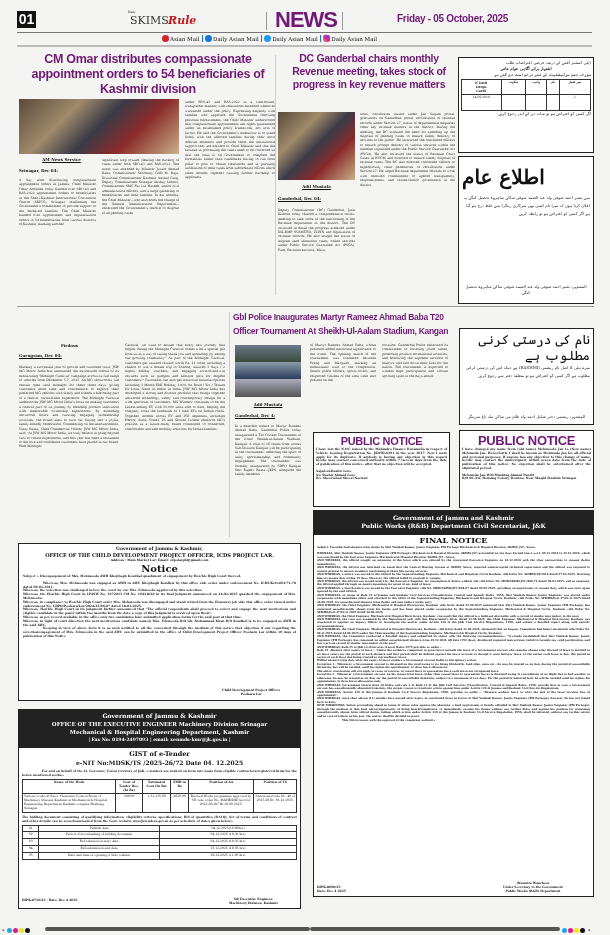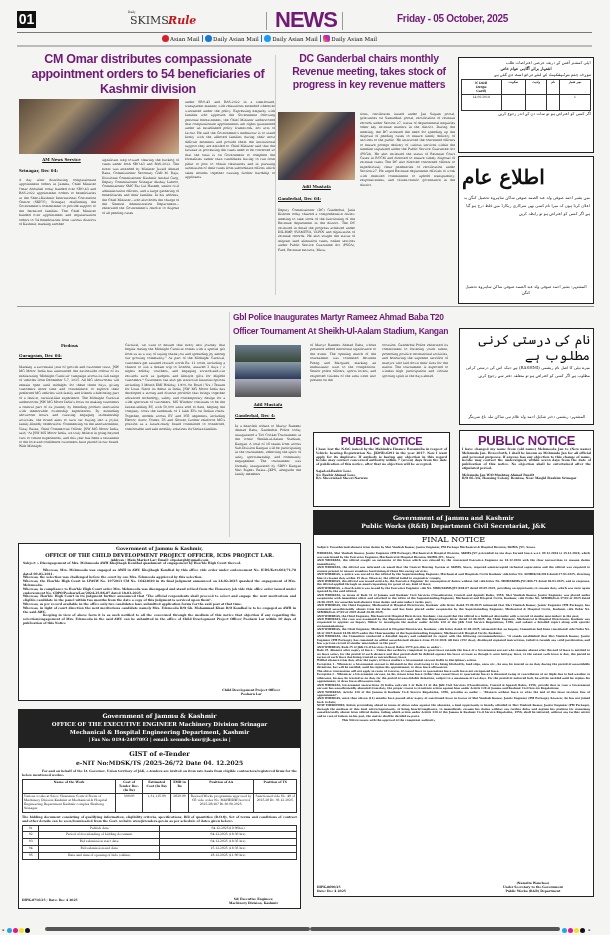--- a/index.html
+++ b/index.html
@@ -138,20 +138,21 @@
   <div class="txt" style="font-weight:bold;margin-top:3px;font-size:3px;line-height:3.6px;text-align:left">
     <div>Mehmuda Jan W/O Mushtaq Ahmad Pandit</div>
       <div>R/O 66-3/A, Housing Colony, Bemina, Near Masjid Ibrahim Srinagar</div>
   </div>
 </div>
 
 <div class="abs box" style="left:18px;top:543px;width:283px;height:158px;border-width:1.5px;padding:2px 4px;text-align:center">
   <div style="font-weight:bold;font-size:4.5px;line-height:6px">Government of Jammu &amp; Kashmir,</div>
   <div style="font-weight:bold;font-size:5px;line-height:6px">OFFICE OF THE CHILD DEVELOPMENT PROJECT OFFICER, ICDS PROJECT LAR.</div>
   <div style="font-weight:bold;font-size:3px;line-height:4px">Address : Main Market Lar; Email: cdpolarghl@gmail.com</div>
+  <div style="font-weight:bold;font-size:10px;line-height:13px">Notice</div>
   <div class="txt" style="font-weight:bold;font-size:3px;line-height:3.8px;text-align:left;margin-bottom:3px">Subject :- Disengagement of Mrs. Mehmooda AWH Khojibagh Kondbal quashment of engagement by Hon'ble High Court thereof.</div>
   <div class="txt" style="font-weight:bold;font-size:3px;line-height:3.8px">
     <div style="text-indent:20px">Whereas, Mrs. Mehmooda was engaged as AWH in AWC Khojibagh Kondbal by this office vide order under endorsement No. ICDS/Kett-601/71-78 dated 09-01-2011.</div>
     <div>Whereas, the selection was challenged before the court by one Mrs. Fehmeeda aggrieved by this selection.</div>
     <div>Whereas, the Hon'ble High Court in LPASW No. 1972013 CM No. 16422020 in its final judgment announced on 24-02-2025 quashed the engagement of Mrs. Mehmooda.</div>
     <div>Whereas, in compliance to Hon'ble High Court order Mrs. Mehmooda was disengaged and stand relived from the Honorary job vide this office order issued under endorsement No. CDPO/Pooharn/Lar/2024-25/86-87 dated 18-03-2025.</div>
     <div>Whereas, Hon'ble High Court in its judgment further announced that "The official respondents shall proceed to select and engage the next meritorious and eligible candidate in the panel within two months from the date a copy of this judgment is serviced upon them".</div>
     <div>Whereas, as per record available in the office only two candidates have submitted application forms for the said post at that time.</div>
     <div>Whereas, in light of court direction the next meritorious candidate namely Mrs. Fehmeeda D/O Gh. Mohammad Khan R/O Kondbal is to be engaged as AWH in the said AWC.</div>
     <div style="text-indent:20px">Keeping in view of above facts it is as such notified to all the concerned through the medium of this notice that objection if any regarding the selection/engagement of Mrs. Fehmeeda in the said AWC can be submitted in the office of Child Development Project Officer Pooharn Lar within 10 days of publication of this Notice</div>
@@ -227,21 +228,21 @@
     <div>Sd/ Executive Engineer,</div>
       <div>Machinery Division, Kashmir</div>
   </div>
 </div>
 
 <div class="abs box" style="left:313px;top:510px;width:281px;height:387px;border-width:1.5px">
   <div class="blackbar" style="padding:3px 0;height:24px">
     <div style="font-size:6px;line-height:8px">Government of Jammu and Kashmir</div>
     <div style="font-size:6px;line-height:8px">Public Works (R&amp;B) Department Civil Secretariat, J&amp;K</div>
   </div>
-  <div style="text-align:center;font-weight:normal;font-size:8px;line-height:10px">FINAL NOTICE</div>
+  <div style="text-align:center;font-weight:bold;font-size:8px;line-height:10px">FINAL NOTICE</div>
   <div class="txt" style="font-weight:bold;font-size:2.6px;line-height:3.4px;padding:1px 3px 3px">Subject: Unauthorized absence from duties by Shri Vimlesh Kumar, Junior Engineer, PM Package Mechanical &amp; Hospital Division, SKIMS, JVC, Soura.</div>
   <div class="txt" style="font-weight:bold;font-size:2.6px;line-height:3.45px;padding:0 3px;height:320px;overflow:hidden">
     <div>WHEREAS, Shri Vimlesh Kumar, Junior Engineer (PM Package), Mechanical &amp; Hospital Division, SKIMS-JVC proceeded on ten days Earned Leave w.e.f. 09.12.2024 to 19.12.2024, which was sanctioned by the Executive Engineer, Mechanical &amp; Hospital Division, SKIMS-JVC, Soura;</div>
     <div>AND WHEREAS, the official sought an extension of the leave which was refused by the concerned Executive Engineer on 18.12.2024 with the clear instructions to resume duties immediately;</div>
     <div>AND WHEREAS, the official was informed via email that the Central Heating System at SKIMS, Soura, required uninterrupted technical supervision and the official was required to remain present to ensure seamless functioning of these life-saving services;</div>
     <div>AND WHEREAS, a notice was served to the official by the Superintending Engineer, Mechanical and Hospitals Circle Kashmir vide letter No. SEMHK/38/2018 dated 27.01.2025, directing him to resume duty within 15 days. However, the official failed to respond or comply;</div>
     <div>AND WHEREAS, the official was issued notice by the Executive Engineer for resumption of duties without fail vide letter No. MHD/SKIMS-JVC/466-71 dated 06.03.2025, and in response, the official applied through an email requesting for grant of any kind of leave;</div>
     <div>AND WHEREAS, a fourth notice was issued by the Executive Engineer vide No. MHD/SKIMS/JVC/804-07 dated 09.05.2025, providing an opportunity to resume duty, which was once again ignored by the said official;</div>
     <div>AND WHEREAS, in terms of Rule 31 of Jammu and Kashmir Civil Services (Classification, Control and Appeal) Rules, 1956, Shri Vimlesh Kumar, Junior Engineer, was placed under suspension with immediate effect and attached to the office of the Superintending Engineer, Mechanical and Hospital Circle, Kashmir, vide Order No. SEMHK/Estt-37/02 of 2025 dated 24.06.2025, for unauthorized absence from duties and misconduct on his part;</div>
     <div>AND WHEREAS, the Chief Engineer, Mechanical &amp; Hospital Directorate, Kashmir vide letter dated 25.06.2025 intimated that Shri Vimlesh Kumar, Junior Engineer (PM Package), has remained unauthorizedly absent from his duties and has been placed under suspension by the Superintending Engineer, Mechanical &amp; Hospital Circle, Kashmir, vide Order No. SEMHK/Estt-37/02 of 2025 dated 24.06.2025;</div>

